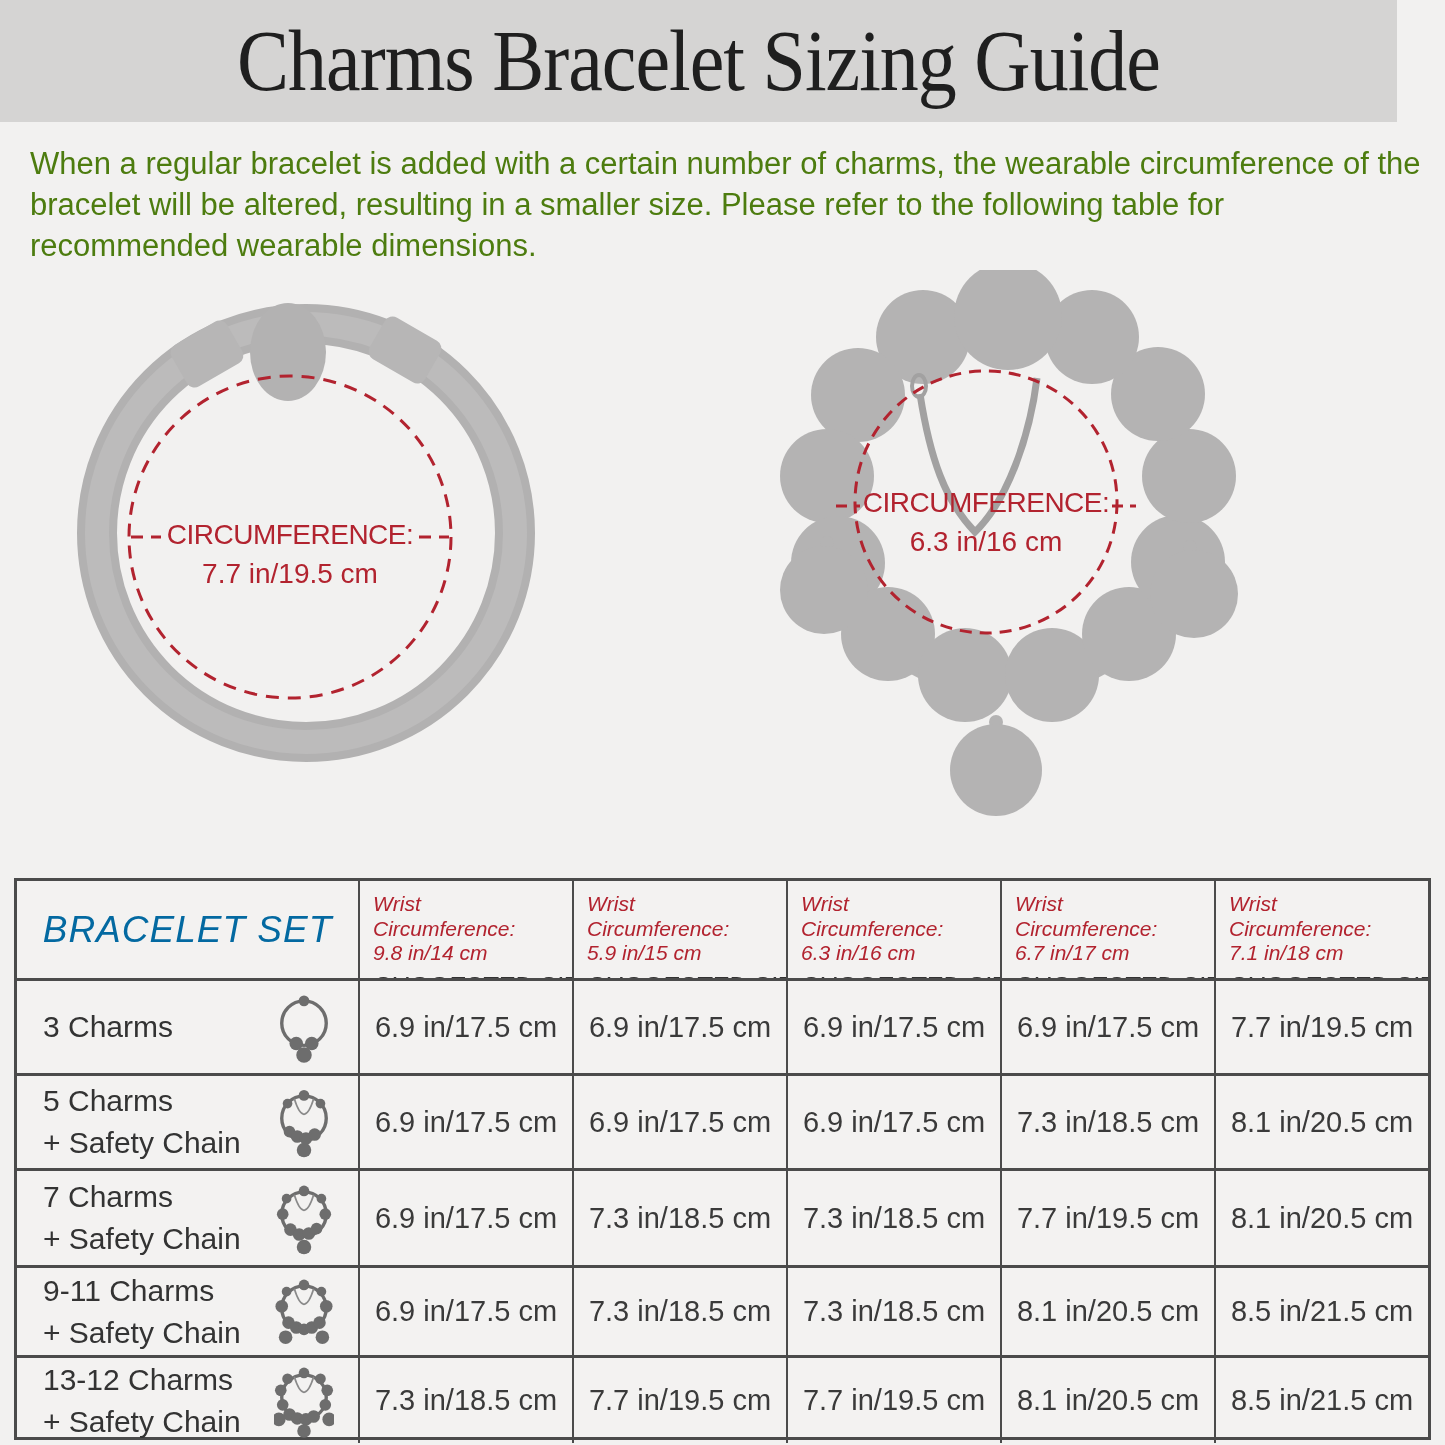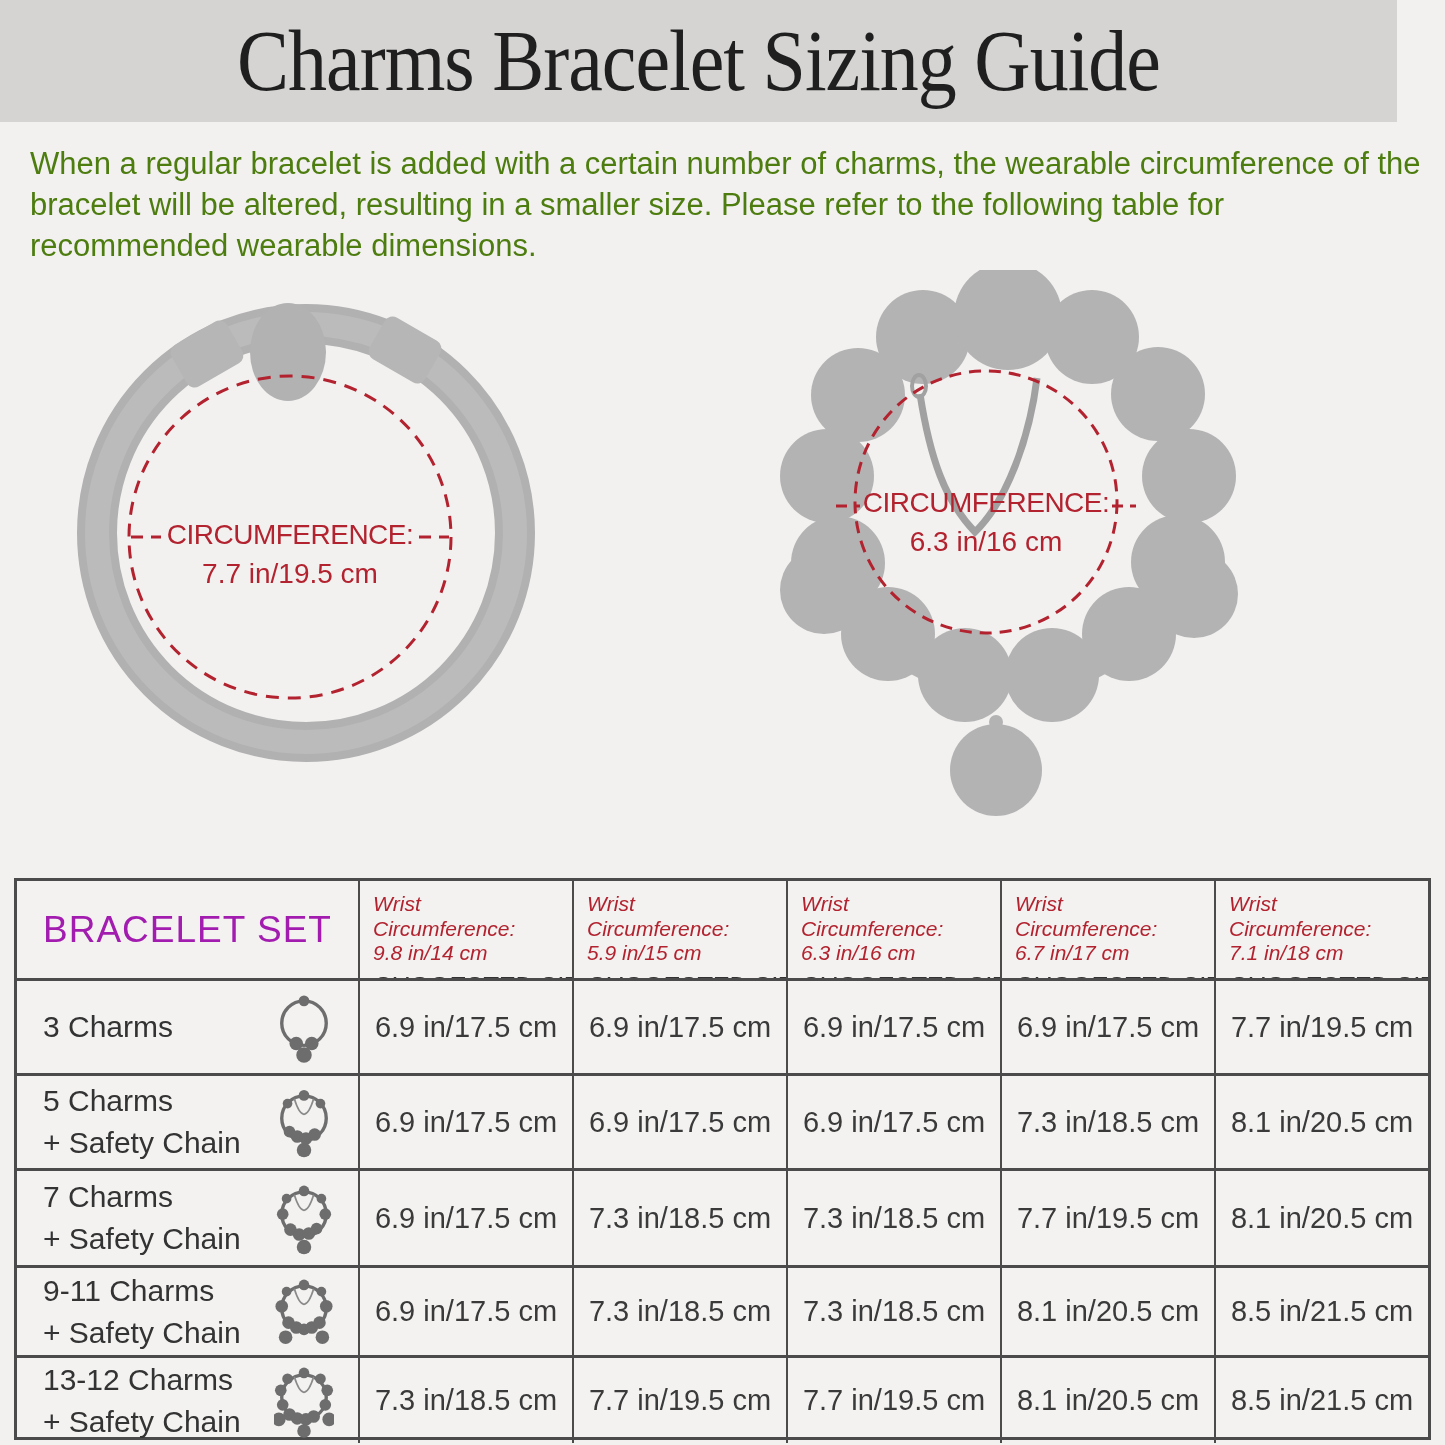--- a/index.html
+++ b/index.html
@@ -33,21 +33,21 @@
   }
   .cell{
     box-sizing:border-box;
     border-left:2px solid #4b4b4b;border-top:3px solid #4b4b4b;
     overflow:hidden;
   }
   .cell:nth-child(-n+6){border-top:none;}
   .cell:nth-child(6n+1){border-left:none;}
   .corner{
     display:flex;align-items:center;justify-content:center;
-    font-size:37px;color:#a21caf;letter-spacing:1px;
+    font-size:37px;color:#0369a1;letter-spacing:1px;font-style:italic;
   }
   .th{padding:11px 6px 0 13px;font-style:italic;}
   .th .wrist{color:#b2232f;font-size:21px;line-height:1.17;}
   .th .sug{color:#333;font-size:26px;margin-top:5px;letter-spacing:-0.5px;white-space:nowrap;}
   .label-cell{
     display:flex;align-items:center;justify-content:space-between;
     padding:0 24px 0 26px;color:#333;font-size:30px;line-height:1.4;
   }
   .val-cell{
     display:flex;align-items:center;justify-content:center;

